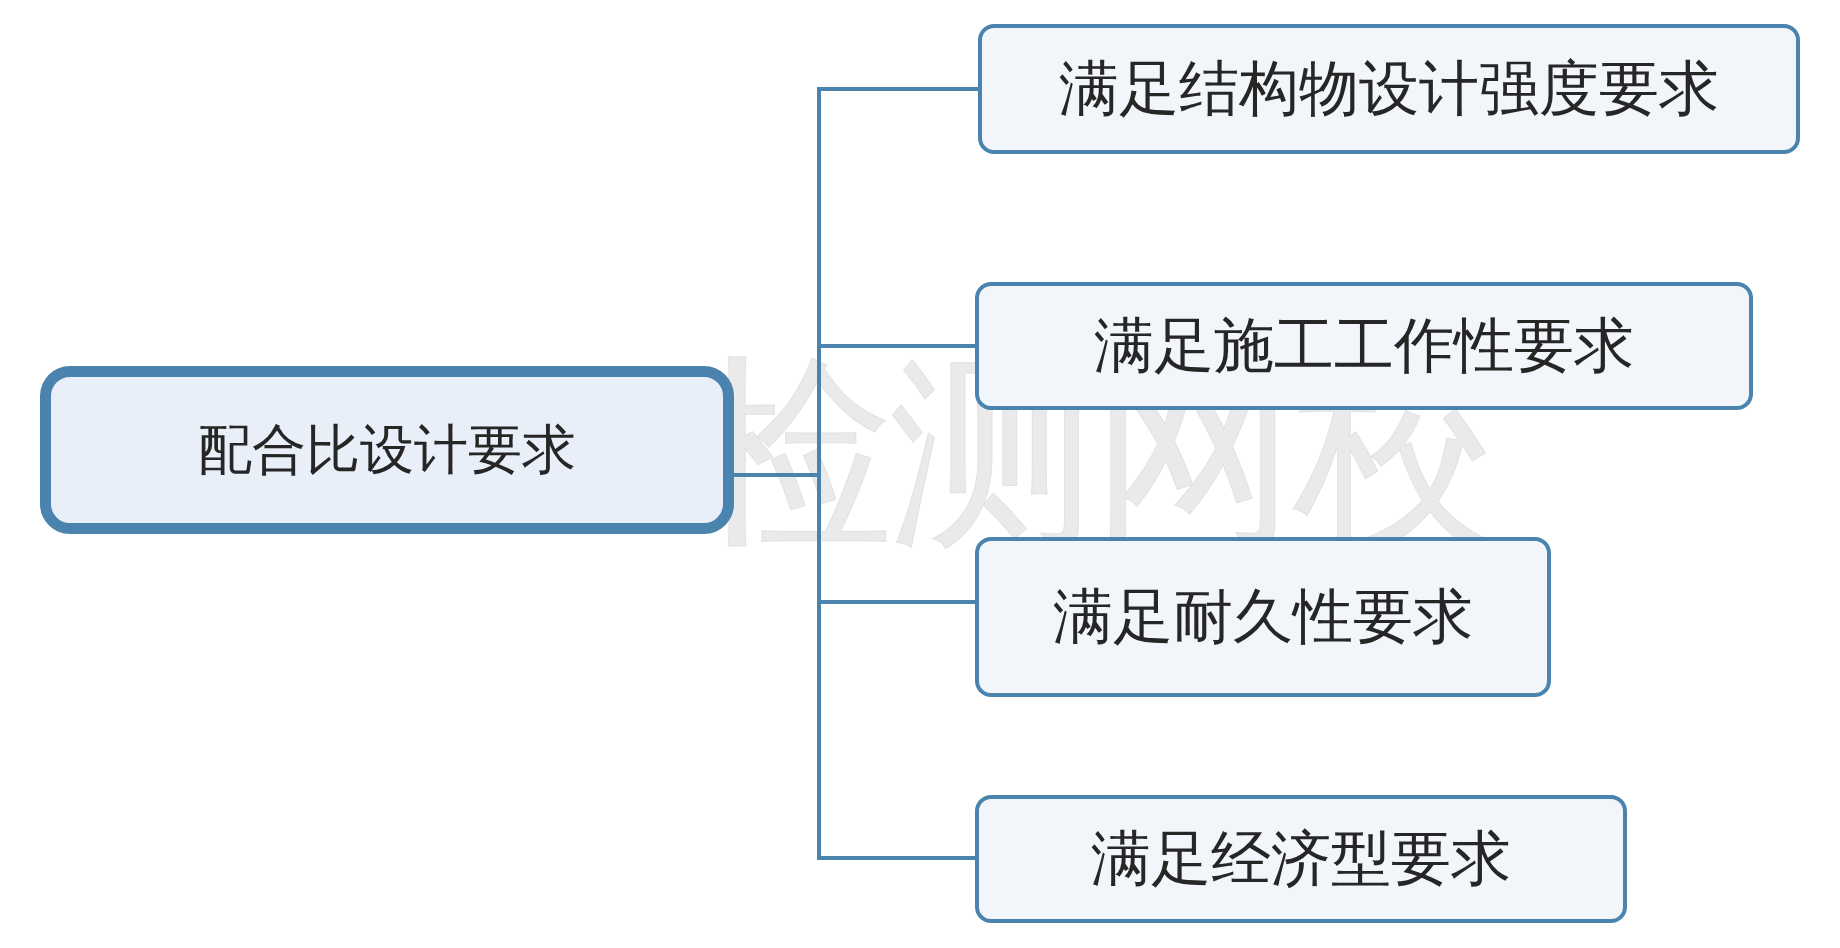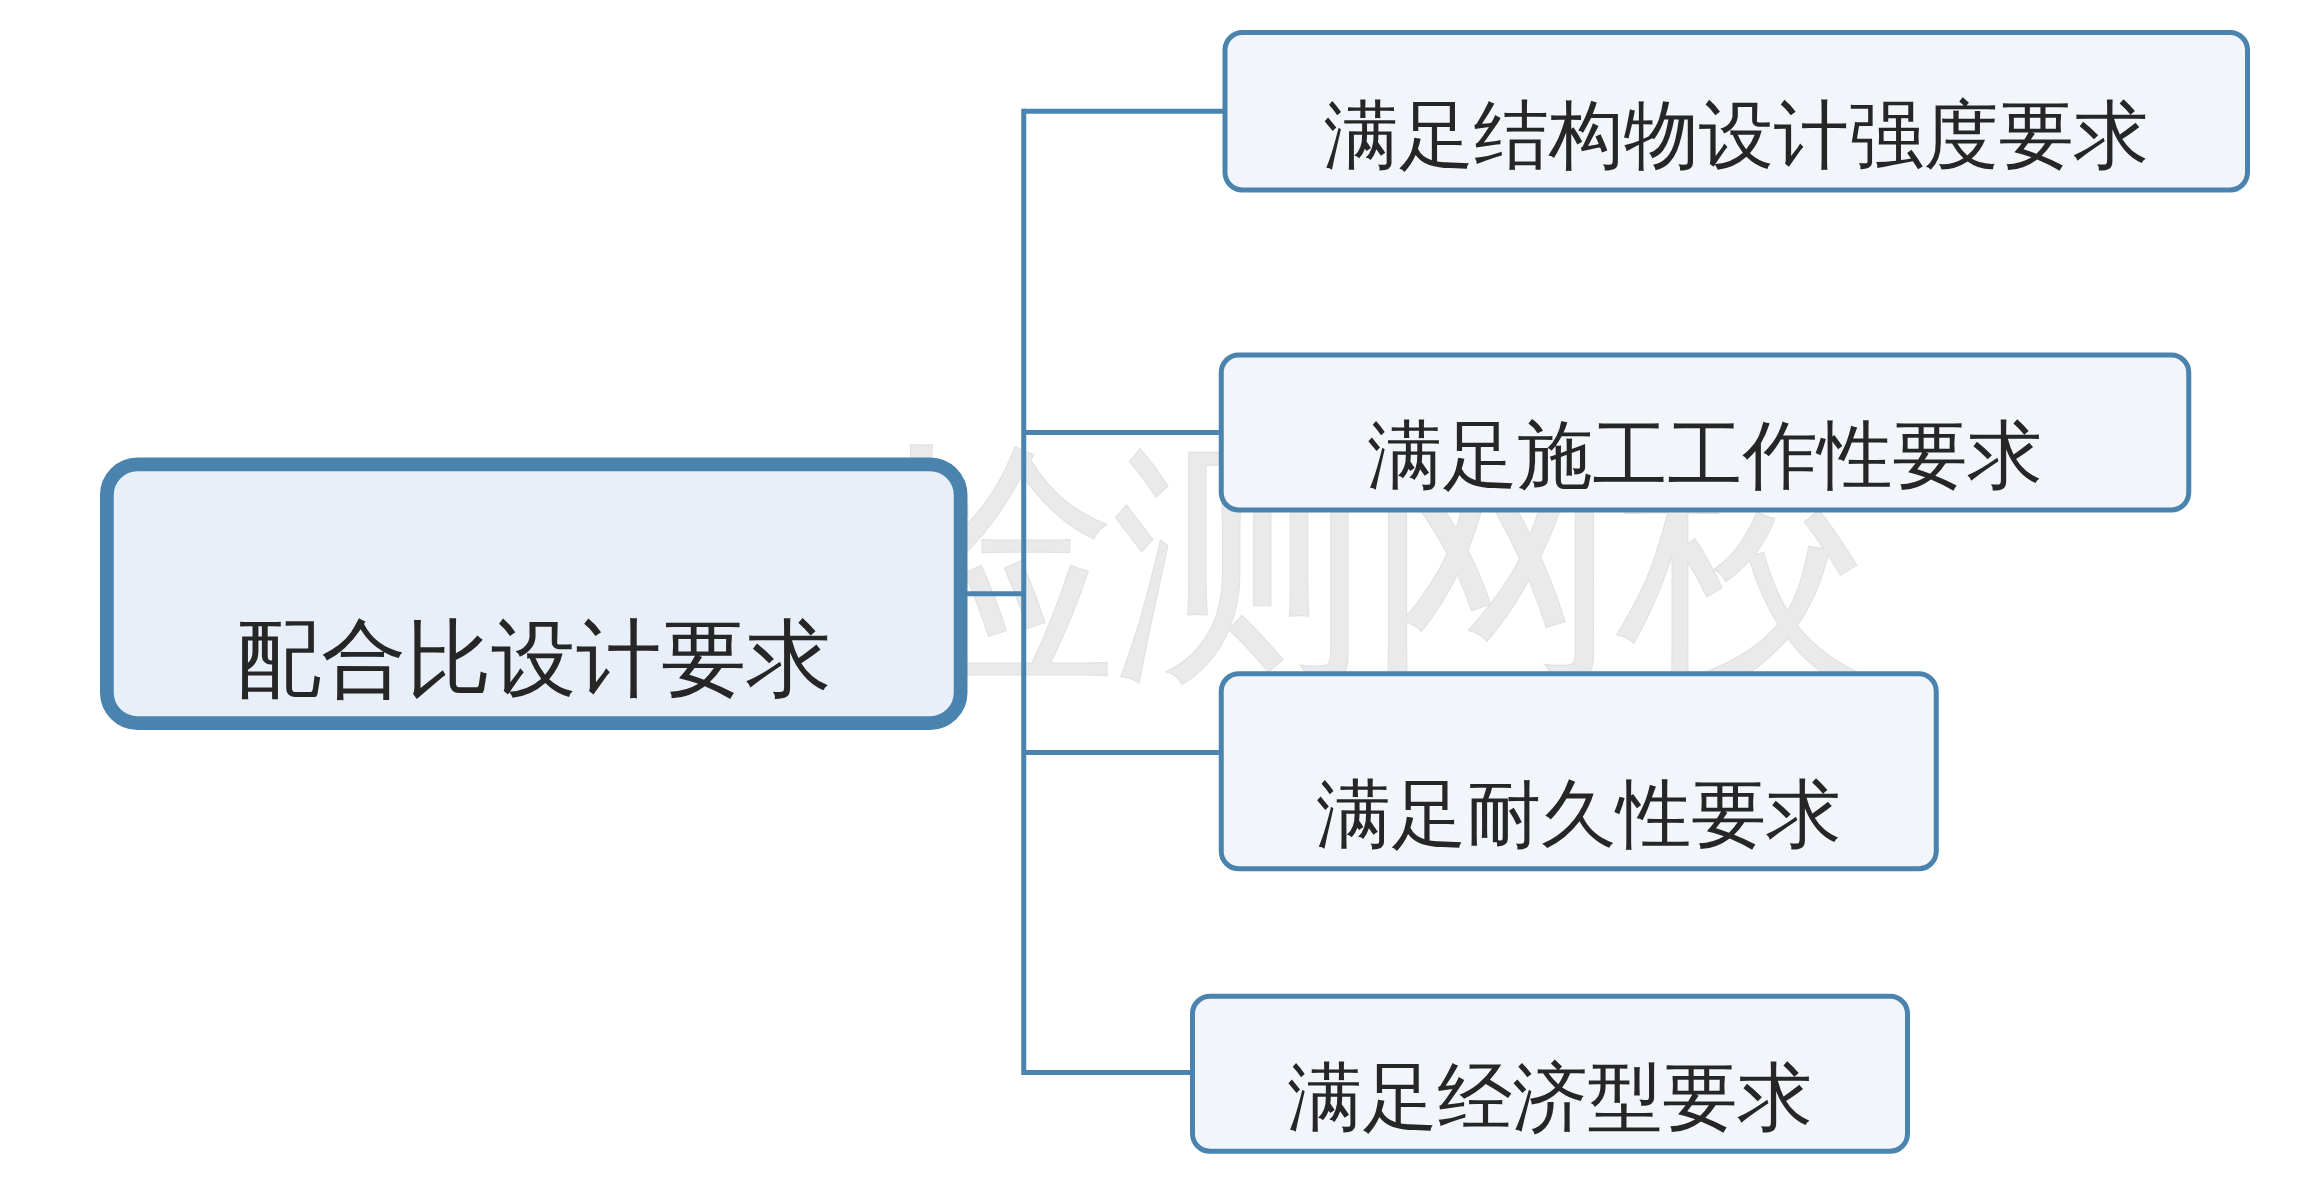--- a/index.html
+++ b/index.html
@@ -37,45 +37,44 @@
   }
   .connector{
     position:absolute;
     background:var(--line);
     z-index:1;
   }
   .node{
     position:absolute;
     box-sizing:border-box;
     display:flex;
-    align-items:flex-end;
+    align-items:center;
     justify-content:center;
     z-index:2;
     color:var(--text);
     white-space:nowrap;
     cursor:default;
   }
   .node-root{
-    left:40px; top:366px; width:694px; height:218px;
+    left:40px; top:366px; width:694px; height:168px;
     background:var(--root-fill);
     border:11px solid var(--line);
     border-radius:30px;
-    font-size:68px;
-    margin-left:40px;
+    font-size:54px;
   }
   .node-child{
     background:var(--child-fill);
     border:4px solid var(--line);
     border-radius:16px;
     font-size:60px;
   }
   .node-child-1{ left:978px; top:24px;  width:822px; height:130px; }
   .node-child-2{ left:975px; top:282px; width:778px; height:128px; }
   .node-child-3{ left:975px; top:537px; width:576px; height:160px; }
-  .node-child-4{ left:952px; top:795px; width:576px; height:128px; }
+  .node-child-4{ left:975px; top:795px; width:652px; height:128px; }
 
   .conn-stub    { left:729px; top:473px; width:90px;  height:4px; }
   .conn-trunk   { left:817px; top:87px;  width:4px;   height:773px; }
   .conn-branch-1{ left:819px; top:87px;  width:161px; height:4px; }
   .conn-branch-2{ left:819px; top:344px; width:158px; height:4px; }
   .conn-branch-3{ left:819px; top:600px; width:158px; height:4px; }
   .conn-branch-4{ left:819px; top:856px; width:158px; height:4px; }
 </style>
 </head>
 <body>

